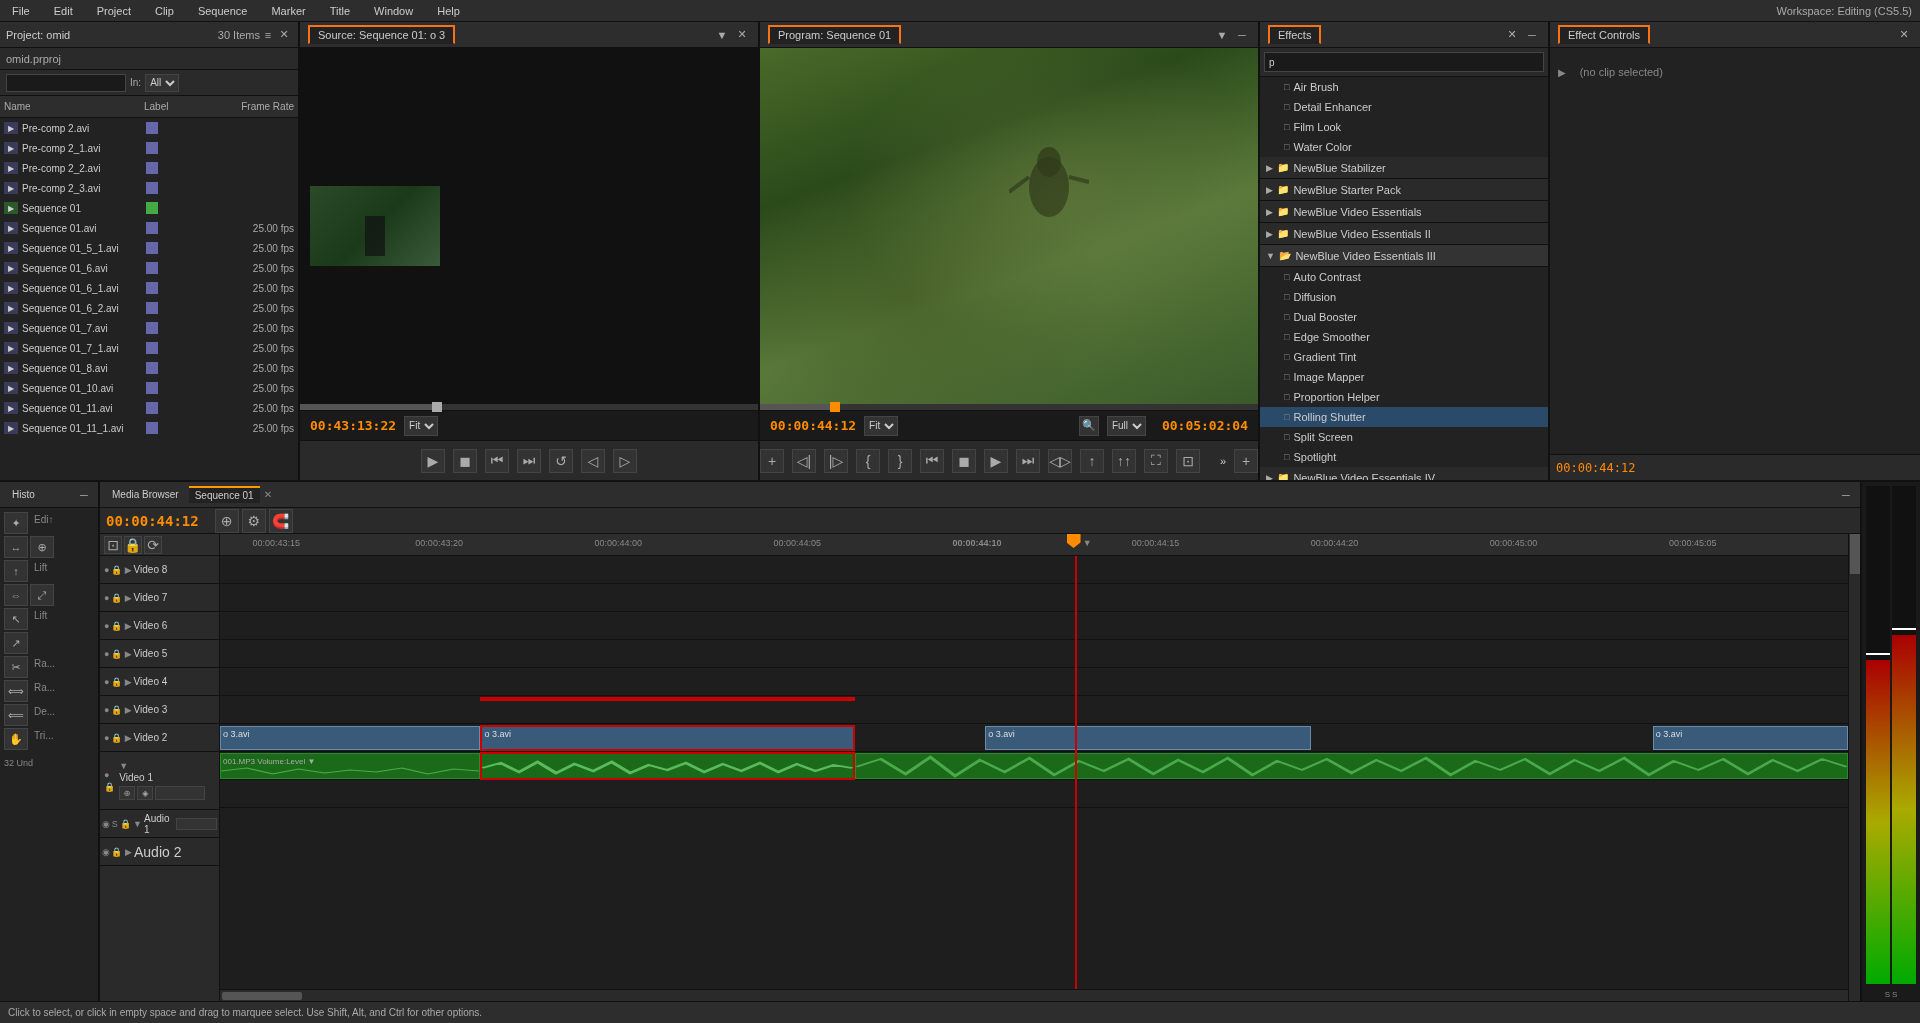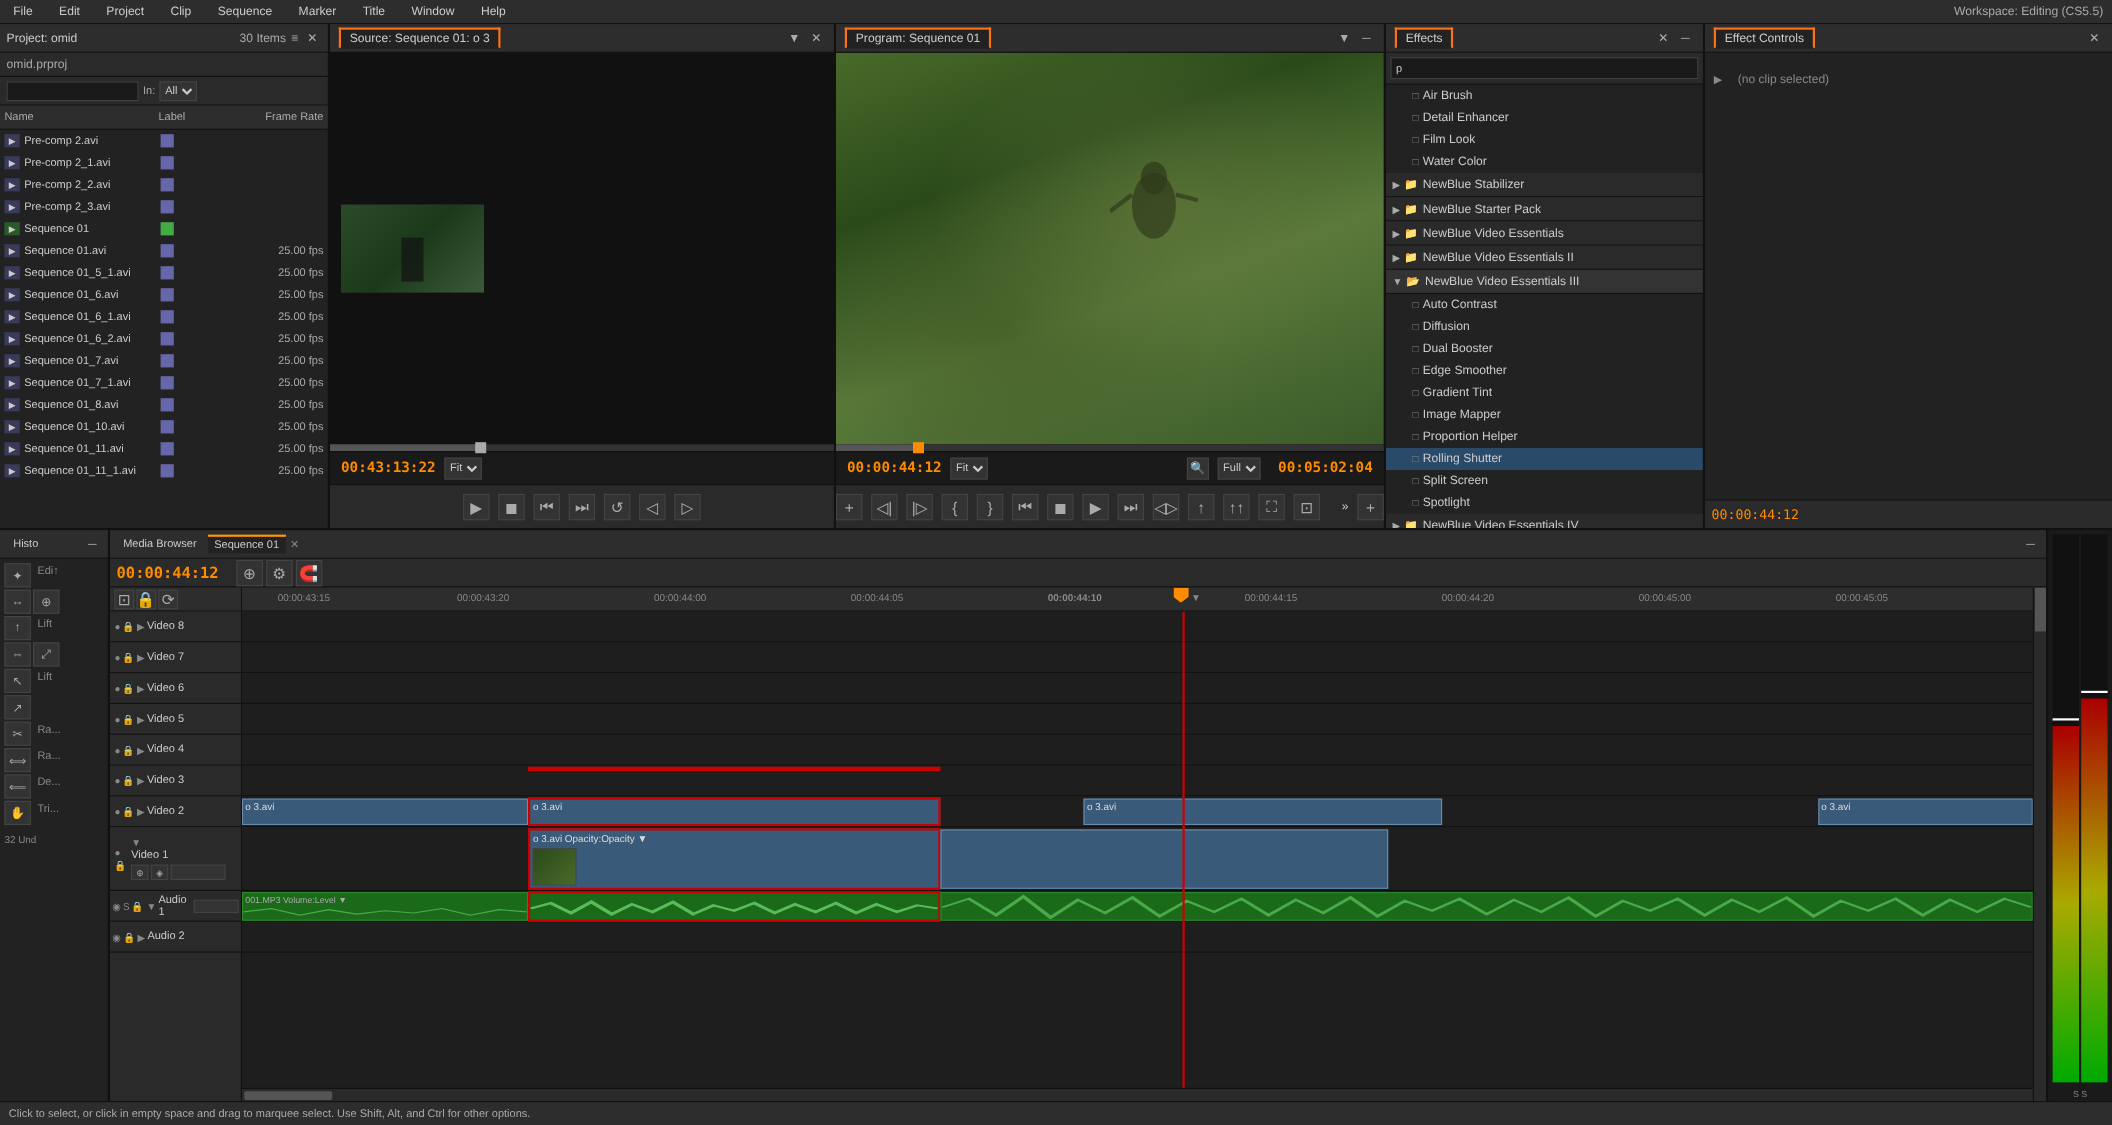--- a/index.html
+++ b/index.html
@@ -1004,21 +1004,21 @@
             <span style="color:#888;font-size:9px;">S</span>
             <span style="color:#888;font-size:9px;">🔒</span>
             <span style="color:#888;font-size:9px;">▼</span>
             <span style="font-size:10px;color:#ccc;">Audio 1</span>
             <div style="width:50px;height:12px;background:#333;border:1px solid #444;margin-left:2px;"></div>
           </div>
           <div style="height:28px;background:#2a2a2a;border-bottom:1px solid #111;display:flex;align-items:center;padding:0 2px;gap:2px;">
             <span style="color:#888;font-size:9px;">◉</span>
             <span style="color:#888;font-size:9px;">🔒</span>
             <span style="color:#888;font-size:9px;">▶</span>
-            <span style="font-size:10px;color:#ccc;text-align:right;">Audio 2</span>
+            <span style="font-size:14px;color:#ccc;text-align:right;">Audio 2</span>
           </div>
         </div>
 
         <div style="flex:1;display:flex;flex-direction:column;overflow:hidden;position:relative;">
 
           <div style="height:22px;background:#2d2d2d;border-bottom:1px solid #111;position:relative;overflow:hidden;">
             <span style="position:absolute;left:2%;font-size:9px;color:#888;top:4px;">00:00:43:15</span>
             <span style="position:absolute;left:12%;font-size:9px;color:#888;top:4px;">00:00:43:20</span>
             <span style="position:absolute;left:23%;font-size:9px;color:#888;top:4px;">00:00:44:00</span>
             <span style="position:absolute;left:34%;font-size:9px;color:#888;top:4px;">00:00:44:05</span>
@@ -1059,31 +1059,20 @@
                 <span style="font-size:9px;color:#ddd;padding-left:2px;white-space:nowrap;">o 3.avi</span>
               </div>
               <div style="position:absolute;left:47%;top:2px;width:20%;height:24px;background:#3a5a7a;border:1px solid #6a8aaa;overflow:hidden;cursor:pointer;">
                 <span style="font-size:9px;color:#ddd;padding-left:2px;white-space:nowrap;">o 3.avi</span>
               </div>
               <div style="position:absolute;left:88%;top:2px;width:12%;height:24px;background:#3a5a7a;border:1px solid #6a8aaa;overflow:hidden;cursor:pointer;">
                 <span style="font-size:9px;color:#ddd;padding-left:2px;white-space:nowrap;">o 3.avi</span>
               </div>
             </div>
 
-            <div style="height:58px;border-bottom:1px solid #111;background:#1e1e1e;position:relative;">
-              <div style="position:absolute;left:16%;top:1px;width:23%;height:56px;border:2px solid #cc0000;background:#3a5a7a;overflow:hidden;cursor:pointer;">
-                <div style="display:flex;align-items:center;gap:2px;padding:2px;">
-                  <span style="font-size:9px;color:#ddd;white-space:nowrap;">o 3.avi  Opacity:Opacity ▼</span>
-                </div>
-                <div style="position:absolute;bottom:2px;left:2px;width:40px;height:34px;background:#2a3a1a;border:1px solid #444;">
-                  <div style="width:100%;height:100%;background:linear-gradient(135deg,#2a4a1a,#4a6a2a);"></div>
-                </div>
-              </div>
-              <div style="position:absolute;left:39%;top:2px;width:25%;height:54px;background:#3a5a7a;border:1px solid #6a8aaa;overflow:hidden;cursor:pointer;"></div>
-            </div>
 
             <div style="height:28px;border-bottom:1px solid #111;background:#1e1e1e;position:relative;">
 
               <div style="position:absolute;left:0%;top:1px;width:16%;height:26px;background:#1a6a1a;border:1px solid #2a8a2a;overflow:hidden;cursor:pointer;">
                 <span style="font-size:8px;color:#aaa;padding-left:2px;">001.MP3  Volume:Level ▼</span>
                 <div style="position:absolute;bottom:2px;left:0;right:0;height:10px;overflow:hidden;">
                   <svg width="100%" height="10" viewBox="0 0 100 10" preserveAspectRatio="none">
                       <polyline points="0,5 10,2 20,8 30,3 40,7 50,4 60,6 70,2 80,8 90,3 100,5" fill="none" stroke="#4aaa4a" stroke-width="1"></polyline>
                     </svg>
                 </div>

